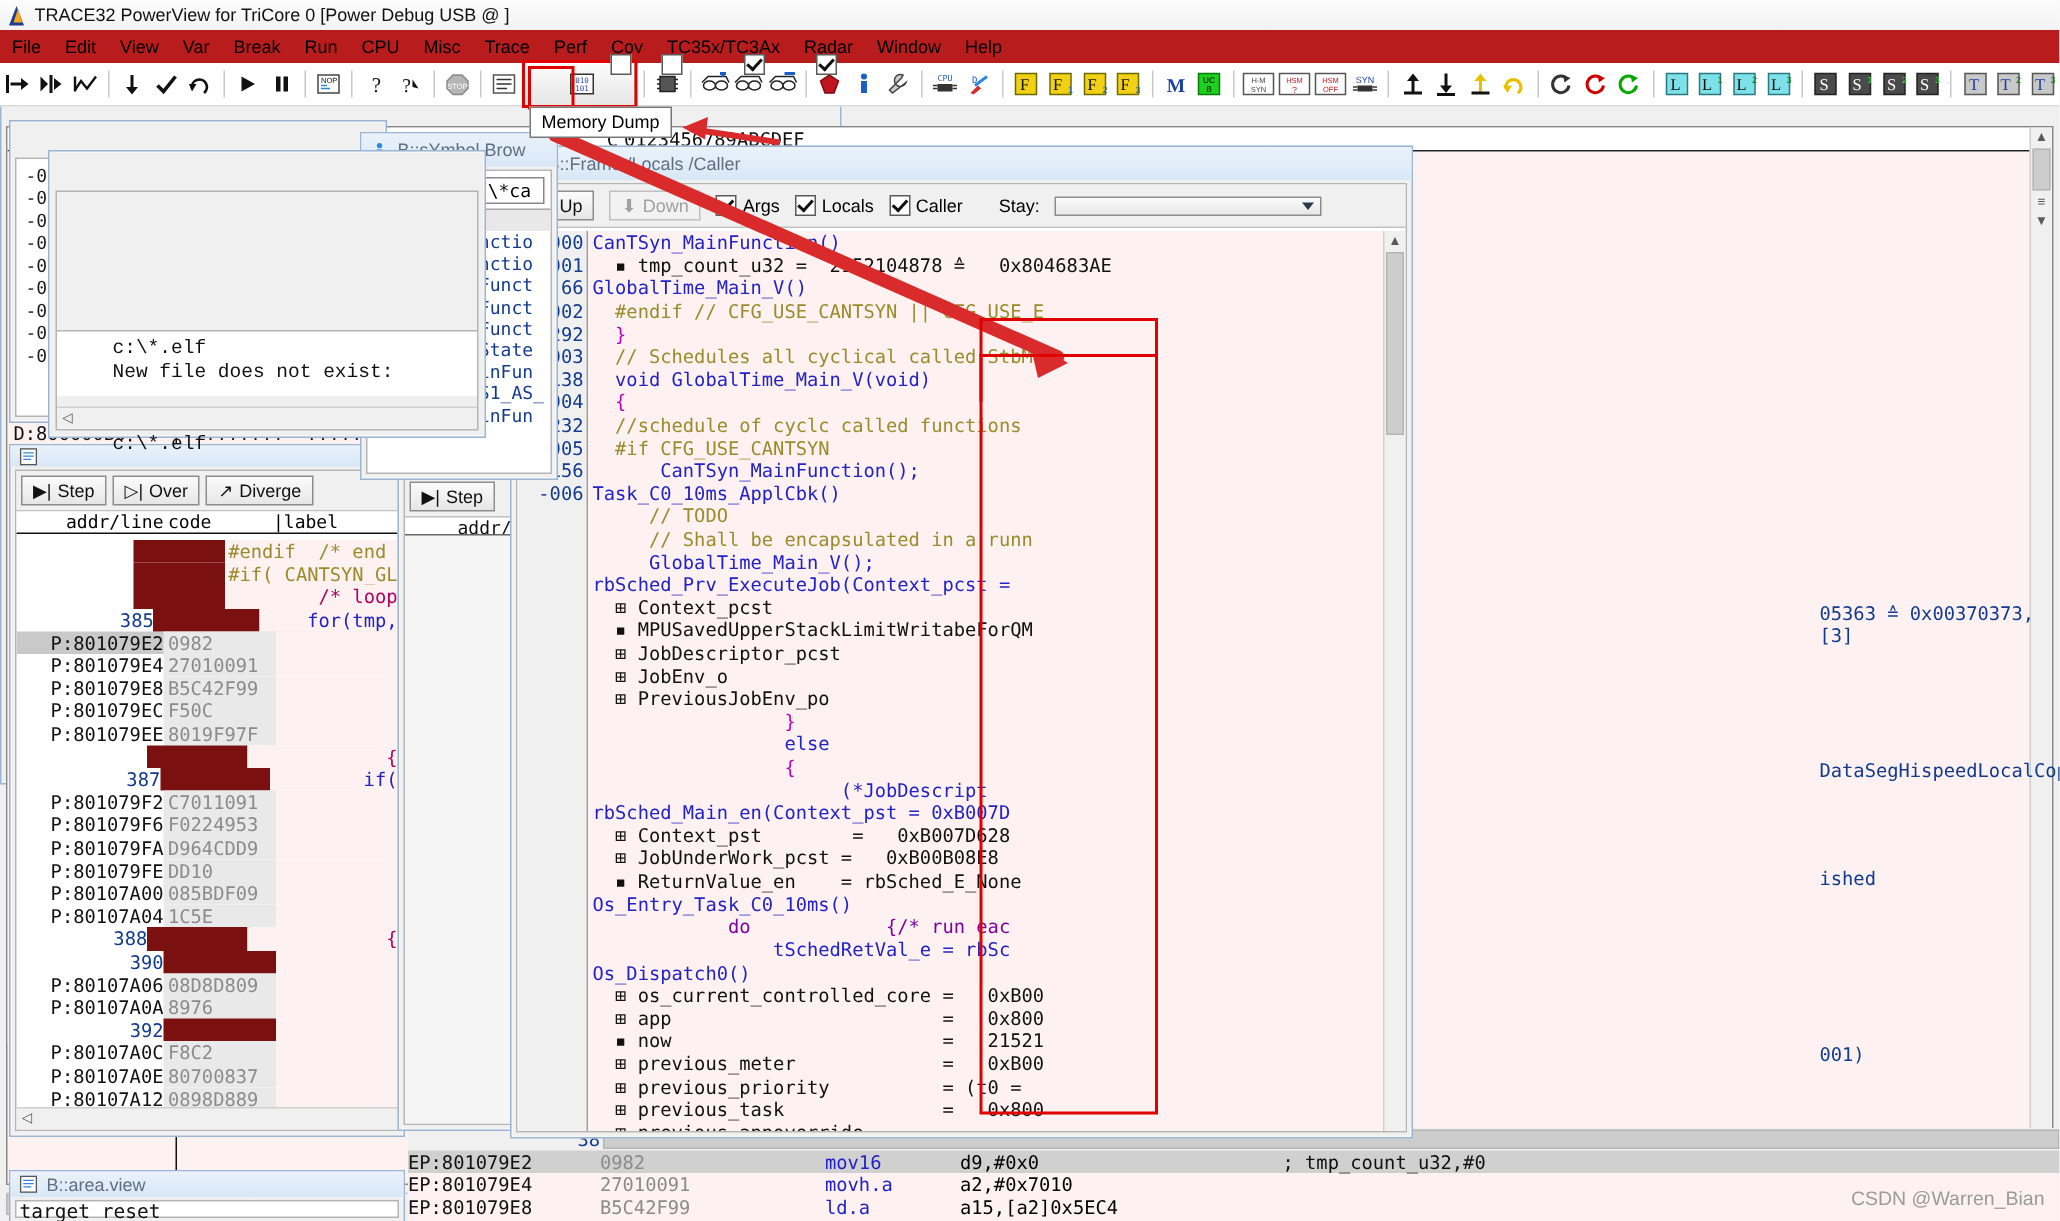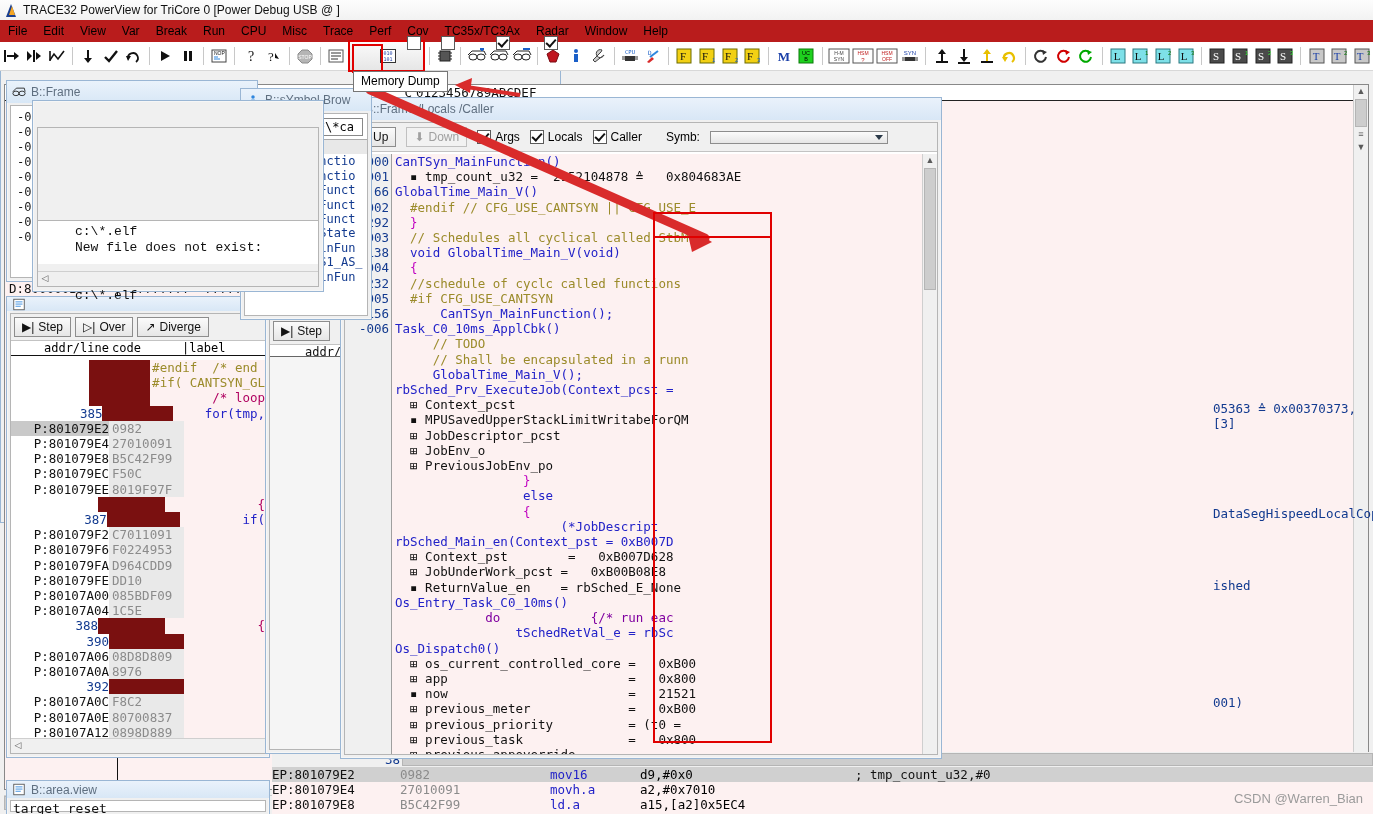--- a/index.html
+++ b/index.html
@@ -525,28 +525,20 @@
           <rect x="2" y="1" width="14" height="14" fill="#c8c8c8" stroke="#555"></rect>
           <text x="7" y="12" font-size="11" text-anchor="middle" fill="#1a3fa8" font-family="serif">T</text>
           <text x="14" y="7" font-size="6" fill="#0a7a0a">3</text>
         </svg>
       </div>
     </div>
 
   <div class="tooltip">Memory Dump</div>
 
   <div class="win" id="w-frame">
-    <div class="win-tb">
-      <svg class="mini-ico" viewBox="0 0 16 14">
-        <ellipse cx="4.5" cy="8" rx="3.5" ry="2.6" fill="none" stroke="#222"></ellipse>
-        <ellipse cx="11.5" cy="8" rx="3.5" ry="2.6" fill="none" stroke="#222"></ellipse>
-        <path d="M1 6 L5 2 L14 2 L15 6" fill="none" stroke="#222"></path>
-      </svg>
-      <span>B::Frame</span>
-    </div>
     <div class="win-body">
       <div style="padding:4px 0 0 2px" id="frame-gutter">
           <div class="frame-ln">-00</div>
           <div class="frame-ln">-00</div>
           <div class="frame-ln">-00</div>
           <div class="frame-ln">-00</div>
           <div class="frame-ln">-00</div>
           <div class="frame-ln">-00</div>
           <div class="frame-ln">-00</div>
           <div class="frame-ln">-00</div>
@@ -708,21 +700,21 @@
           <span>Args</span>
         </label>
         <label class="cb">
           <span class="cbbox on"></span>
           <span>Locals</span>
         </label>
         <label class="cb">
           <span class="cbbox on"></span>
           <span>Caller</span>
         </label>
-        <span style="margin-left:14px;">Symb:</span>
+        <span style="margin-left:14px;">Stay:</span>
         <span class="sel" style="width:165px;justify-content:space-between;">
           <span></span>
           <span class="caret"></span>
         </span>
       </div>
       <div style="position:absolute;left:0;right:0;top:31px;bottom:0;overflow:hidden;">
         <div class="loc-code" id="loc-code"><div style="padding-left: 50px; color: rgb(34, 34, 200);">CanTSyn_MainFunction()</div><div style="padding-left: 50px; color: rgb(17, 17, 17);">  ▪ tmp_count_u32 =  2152104878 ≙   0x804683AE</div><div style="padding-left: 50px; color: rgb(17, 17, 17);"></div><div style="padding-left: 50px; color: rgb(34, 34, 200);">GlobalTime_Main_V()</div><div style="padding-left: 50px; color: rgb(17, 17, 17);"></div><div style="padding-left: 50px; color: rgb(155, 139, 42);">  #endif // CFG_USE_CANTSYN || CFG_USE_E</div><div style="padding-left: 50px; color: rgb(192, 0, 192);">  }</div><div style="padding-left: 50px; color: rgb(17, 17, 17);"></div><div style="padding-left: 50px; color: rgb(155, 139, 42);">  // Schedules all cyclical called StbM</div><div style="padding-left: 50px; color: rgb(34, 34, 200);">  void GlobalTime_Main_V(void)</div><div style="padding-left: 50px; color: rgb(192, 0, 192);">  {</div><div style="padding-left: 50px; color: rgb(155, 139, 42);">  //schedule of cyclc called functions</div><div style="padding-left: 50px; color: rgb(17, 17, 17);"></div><div style="padding-left: 50px; color: rgb(155, 139, 42);">  #if CFG_USE_CANTSYN</div><div style="padding-left: 50px; color: rgb(34, 34, 200);">      CanTSyn_MainFunction();</div><div style="padding-left: 50px; color: rgb(34, 34, 200);">Task_C0_10ms_ApplCbk()</div><div style="padding-left: 50px; color: rgb(17, 17, 17);"></div><div style="padding-left: 50px; color: rgb(155, 139, 42);">     // TODO</div><div style="padding-left: 50px; color: rgb(155, 139, 42);">     // Shall be encapsulated in a runn</div><div style="padding-left: 50px; color: rgb(34, 34, 200);">     GlobalTime_Main_V();</div><div style="padding-left: 50px; color: rgb(34, 34, 200);">rbSched_Prv_ExecuteJob(Context_pcst =</div><div style="padding-left: 50px; color: rgb(17, 17, 17);">  ⊞ Context_pcst</div><div style="padding-left: 50px; color: rgb(17, 17, 17);">  ▪ MPUSavedUpperStackLimitWritabeForQM</div><div style="padding-left: 50px; color: rgb(17, 17, 17);">  ⊞ JobDescriptor_pcst</div><div style="padding-left: 50px; color: rgb(17, 17, 17);">  ⊞ JobEnv_o</div><div style="padding-left: 50px; color: rgb(17, 17, 17);">  ⊞ PreviousJobEnv_po</div><div style="padding-left: 50px; color: rgb(17, 17, 17);"></div><div style="padding-left: 50px; color: rgb(192, 0, 192);">                 }</div><div style="padding-left: 50px; color: rgb(34, 34, 200);">                 else</div><div style="padding-left: 50px; color: rgb(192, 0, 192);">                 {</div><div style="padding-left: 50px; color: rgb(34, 34, 200);">                      (*JobDescript</div><div style="padding-left: 50px; color: rgb(17, 17, 17);"></div><div style="padding-left: 50px; color: rgb(34, 34, 200);">rbSched_Main_en(Context_pst = 0xB007D</div><div style="padding-left: 50px; color: rgb(17, 17, 17);">  ⊞ Context_pst        =   0xB007D628</div><div style="padding-left: 50px; color: rgb(17, 17, 17);">  ⊞ JobUnderWork_pcst =   0xB00B08E8</div><div style="padding-left: 50px; color: rgb(17, 17, 17);">  ▪ ReturnValue_en    = rbSched_E_None</div><div style="padding-left: 50px; color: rgb(17, 17, 17);"></div><div style="padding-left: 50px; color: rgb(17, 17, 17);"></div><div style="padding-left: 50px; color: rgb(34, 34, 200);">Os_Entry_Task_C0_10ms()</div><div style="padding-left: 50px; color: rgb(17, 17, 17);"></div><div style="padding-left: 50px; color: rgb(128, 0, 160);">            do            {/* run eac</div><div style="padding-left: 50px; color: rgb(34, 34, 200);">                tSchedRetVal_e = rbSc</div><div style="padding-left: 50px; color: rgb(34, 34, 200);">Os_Dispatch0()</div><div style="padding-left: 50px; color: rgb(17, 17, 17);">  ⊞ os_current_controlled_core =   0xB00</div><div style="padding-left: 50px; color: rgb(17, 17, 17);">  ⊞ app                        =   0x800</div><div style="padding-left: 50px; color: rgb(17, 17, 17);">  ▪ now                        =   21521</div><div style="padding-left: 50px; color: rgb(17, 17, 17);">  ⊞ previous_meter             =   0xB00</div><div style="padding-left: 50px; color: rgb(17, 17, 17);">  ⊞ previous_priority          = (t0 =</div><div style="padding-left: 50px; color: rgb(17, 17, 17);">  ⊞ previous_task              =   0x800</div><div style="padding-left: 50px; color: rgb(17, 17, 17);">  ⊞ previous_appoverride</div></div>
         <div class="gutter" id="loc-gutter">
             <div style="padding-right: 2px; color: rgb(18, 58, 143);">-000</div>
             <div style="padding-right: 2px; color: rgb(18, 58, 143);"></div>

